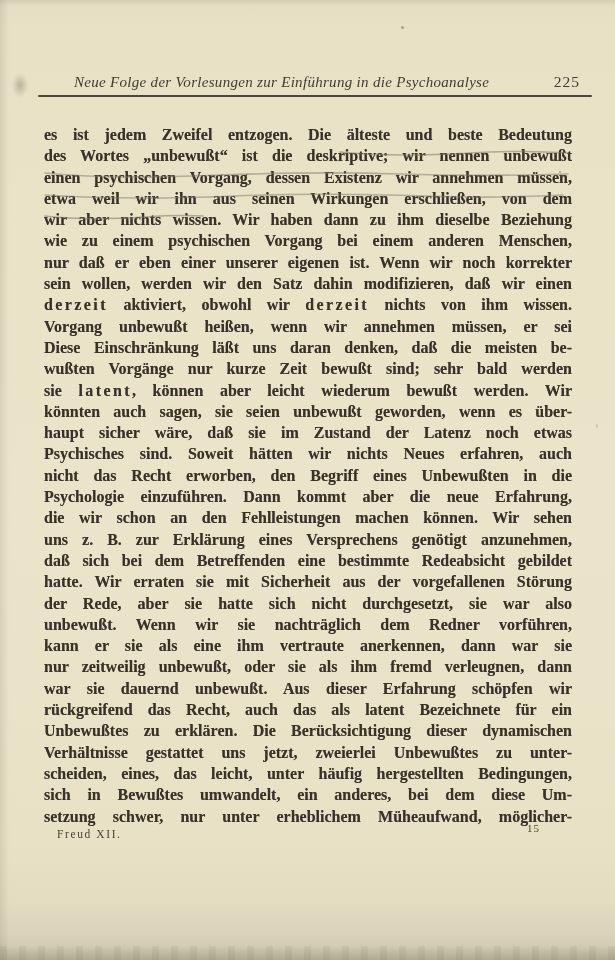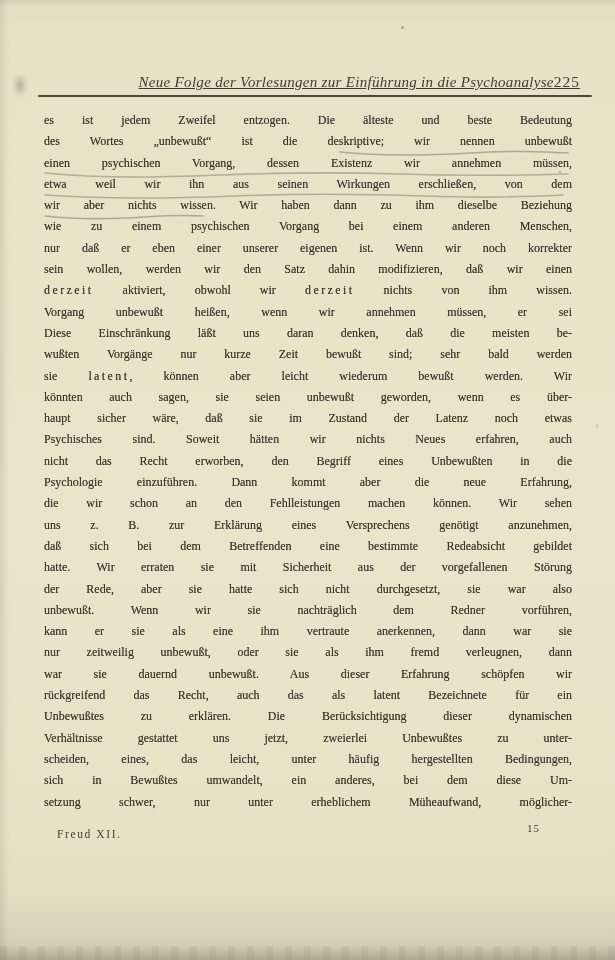--- a/index.html
+++ b/index.html
@@ -38,39 +38,39 @@
     filter: blur(1px);
   }
   .speck { position: absolute; border-radius: 50%; background: rgba(90,84,70,0.45); }
   .speck.s1 { left: 401px; top: 26px; width: 3px; height: 3px; }
   .speck.s2 { left: 559px; top: 171px; width: 2px; height: 2px; }
   .speck.s3 { left: 596px; top: 424px; width: 2px; height: 4px; opacity:.5; }
 
   
   .header {
     position: absolute; top: 73px; left: 38px; width: 554px;
-    display: flex; justify-content: flex-end; align-items: baseline;
+    display: flex; justify-content: space-between; align-items: baseline;
     color: #413b30;
-    text-decoration: underline;
   }
   .header .title {
     font-style: italic; font-size: 15px; letter-spacing: 0.3px;
     margin-left: 36px; white-space: nowrap;
   }
   .header .pagenum { font-size: 15.5px; letter-spacing: 1px; margin-right: 12px; }
   .rule {
     position: absolute; top: 95px; left: 38px; width: 554px; height: 2px;
     background: #4c4539; border-radius: 1px;
   }
 
   
   .bodytext {
-    position: absolute; top: 110px; left: 44px; width: 528px;
-    font-size: 12px; line-height: 21.3px; color: #38322a;
+    position: absolute; top: 124px; left: 44px; width: 528px;
+    font-size: 16px; line-height: 21.3px; color: #38322a;
     text-shadow: 0 0 0.5px rgba(56,50,42,0.55);
+    font-weight: bold;
   }
   .line { text-align: justify; text-align-last: justify; white-space: normal; }
   .line span { display: inline; }
   .sperr { letter-spacing: 2.4px; }
 
   
   .pencil-overlay {
     position: absolute; left: 0; top: 0; width: 615px; height: 960px;
     pointer-events: none;
   }

